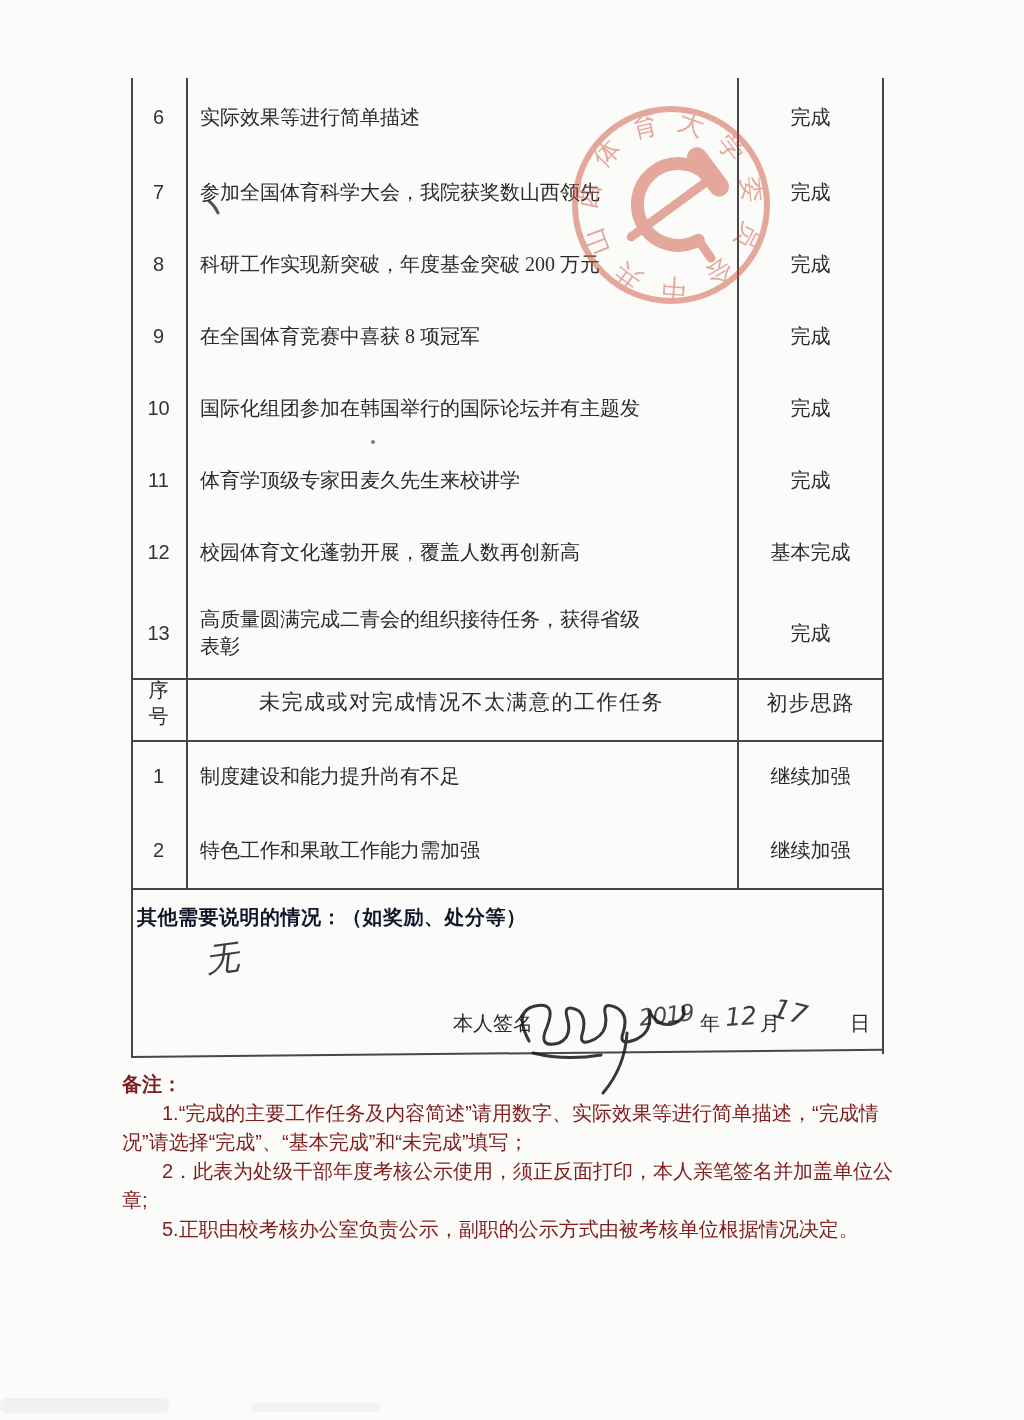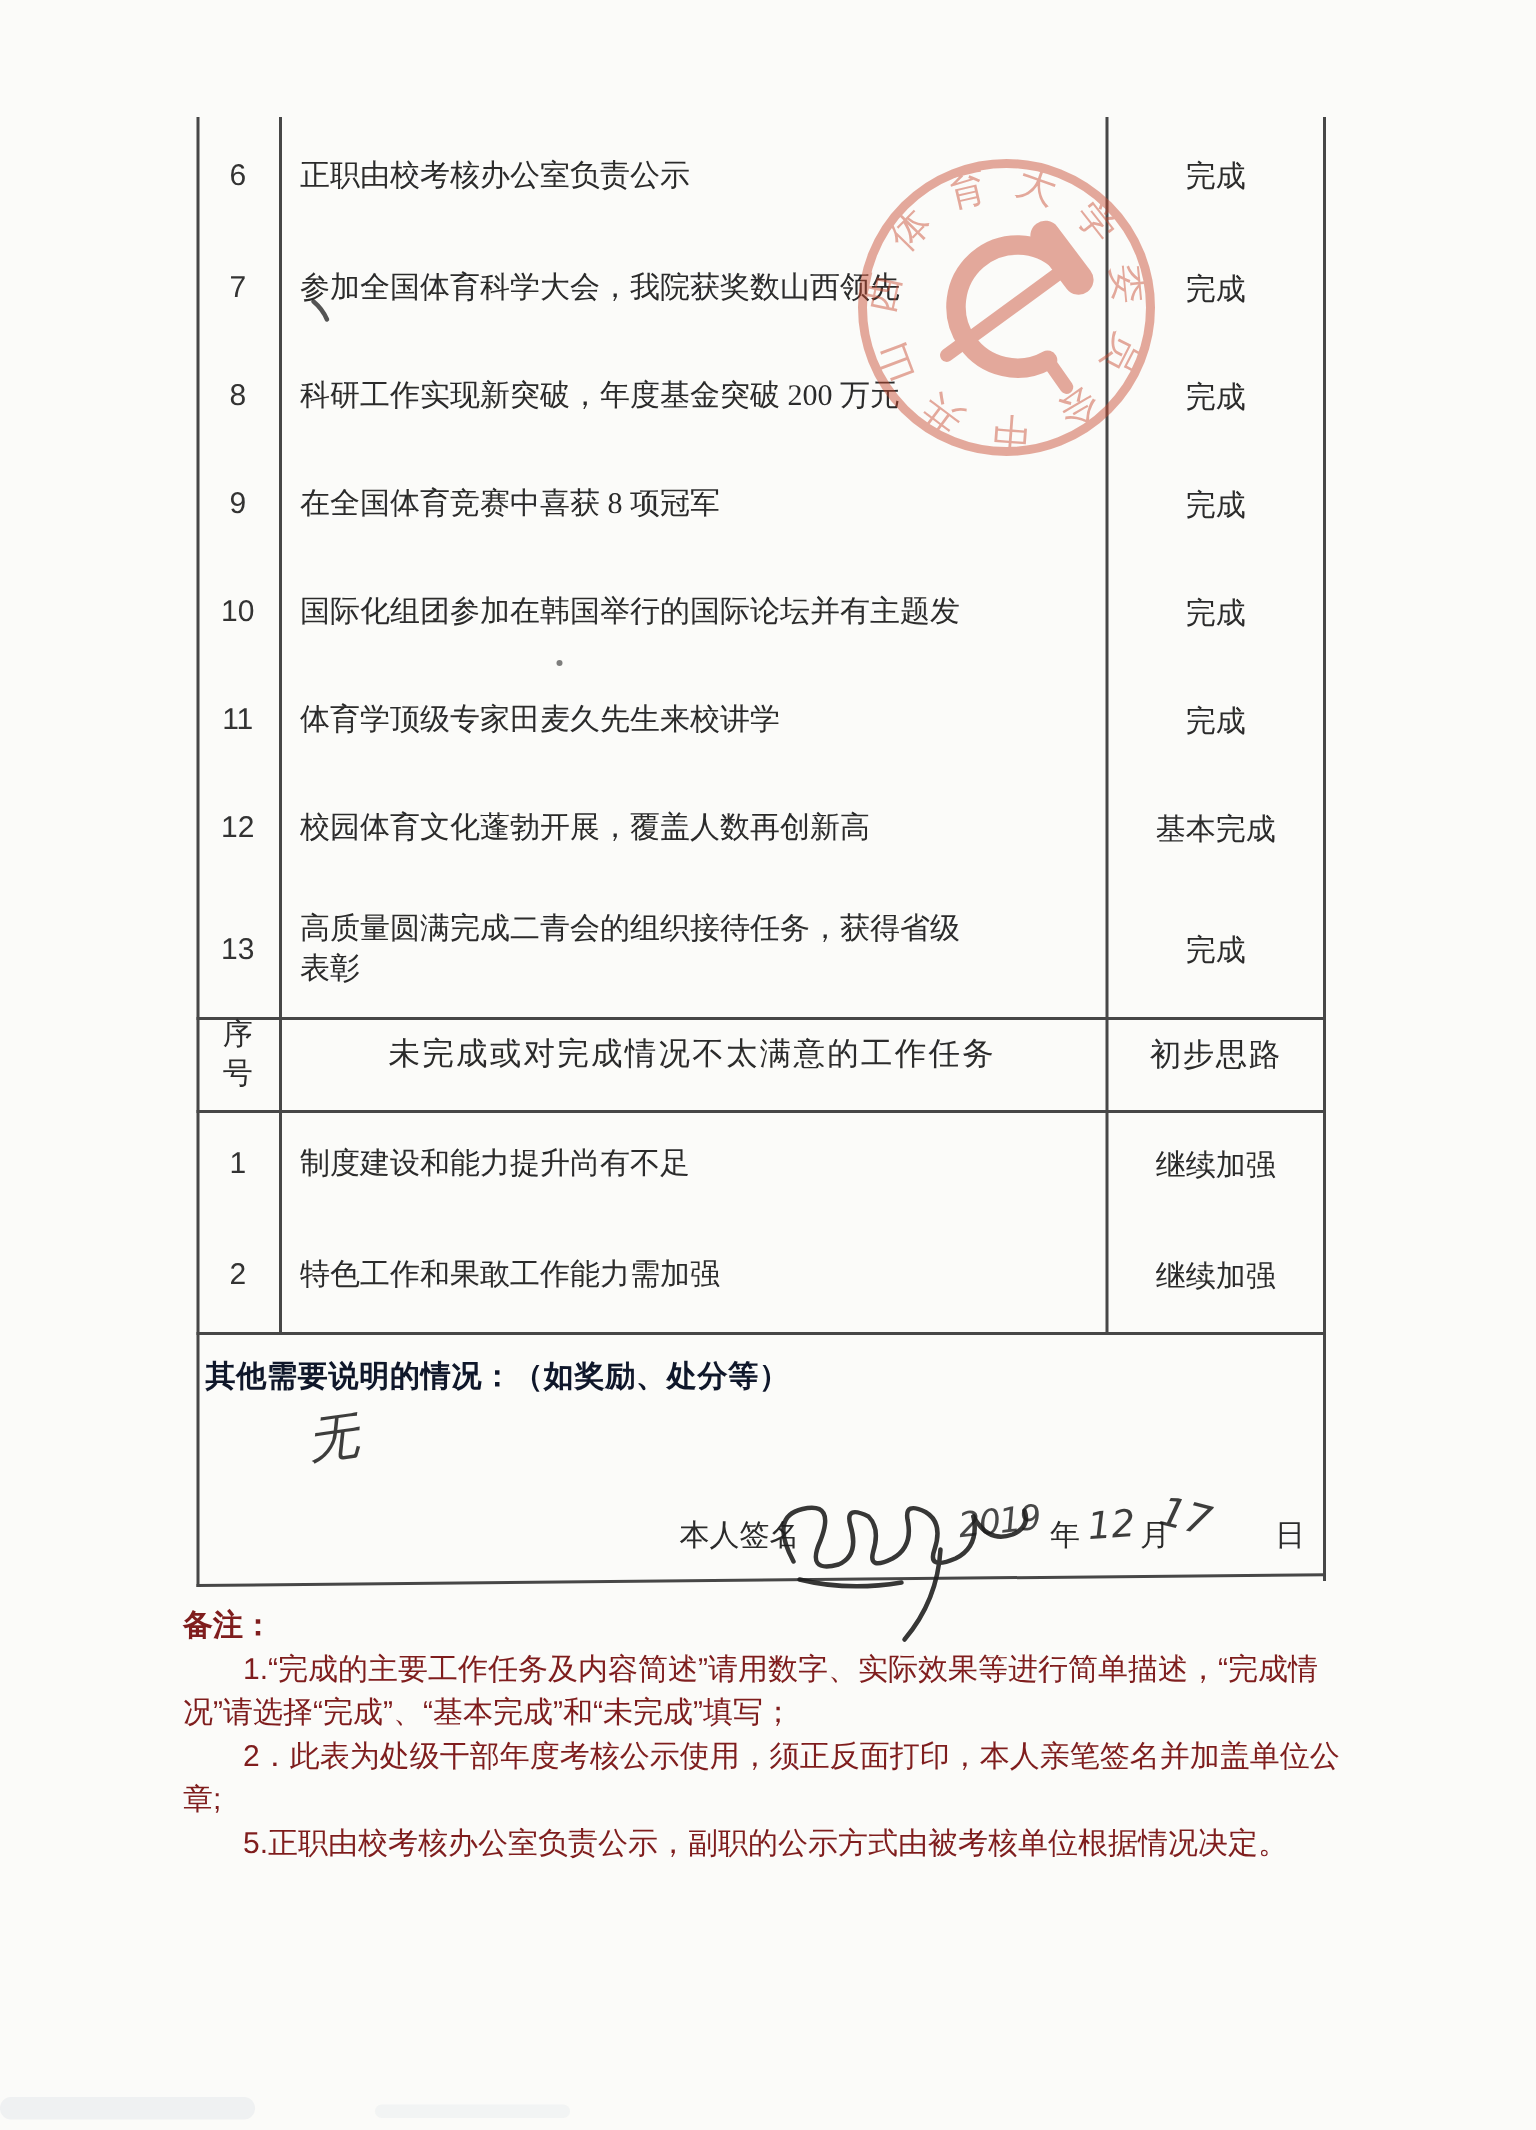--- a/index.html
+++ b/index.html
@@ -62,21 +62,21 @@
     <div class="vline" style="left:751px;top:0;height:976px;"></div>
     <div class="vline" style="left:55px;top:0;height:810px;"></div>
     <div class="vline" style="left:606px;top:0;height:810px;"></div>
     <div class="hline" style="left:0;top:600px;width:753px;"></div>
     <div class="hline" style="left:0;top:662px;width:753px;"></div>
     <div class="hline" style="left:0;top:810px;width:753px;"></div>
     <div class="hline" style="left:0;top:978px;width:753px;transform:rotate(-0.55deg);transform-origin:left center;"></div>
 
     <div class="trow" style="top:0;height:78px;">
       <div class="c1 num">6</div>
-      <div class="c2 cn">正职由校考核办公室负责公示</div>
+      <div class="c2 cn">实际效果等进行简单描述</div>
       <div class="c3 cn">完成</div>
     </div>
     <div class="trow" style="top:78px;height:72px;">
       <div class="c1 num">7</div>
       <div class="c2 cn">参加全国体育科学大会，我院获奖数山西领先</div>
       <div class="c3 cn">完成</div>
     </div>
     <div class="trow" style="top:150px;height:72px;">
       <div class="c1 num">8</div>
       <div class="c2 cn">科研工作实现新突破，年度基金突破 200 万元</div>

